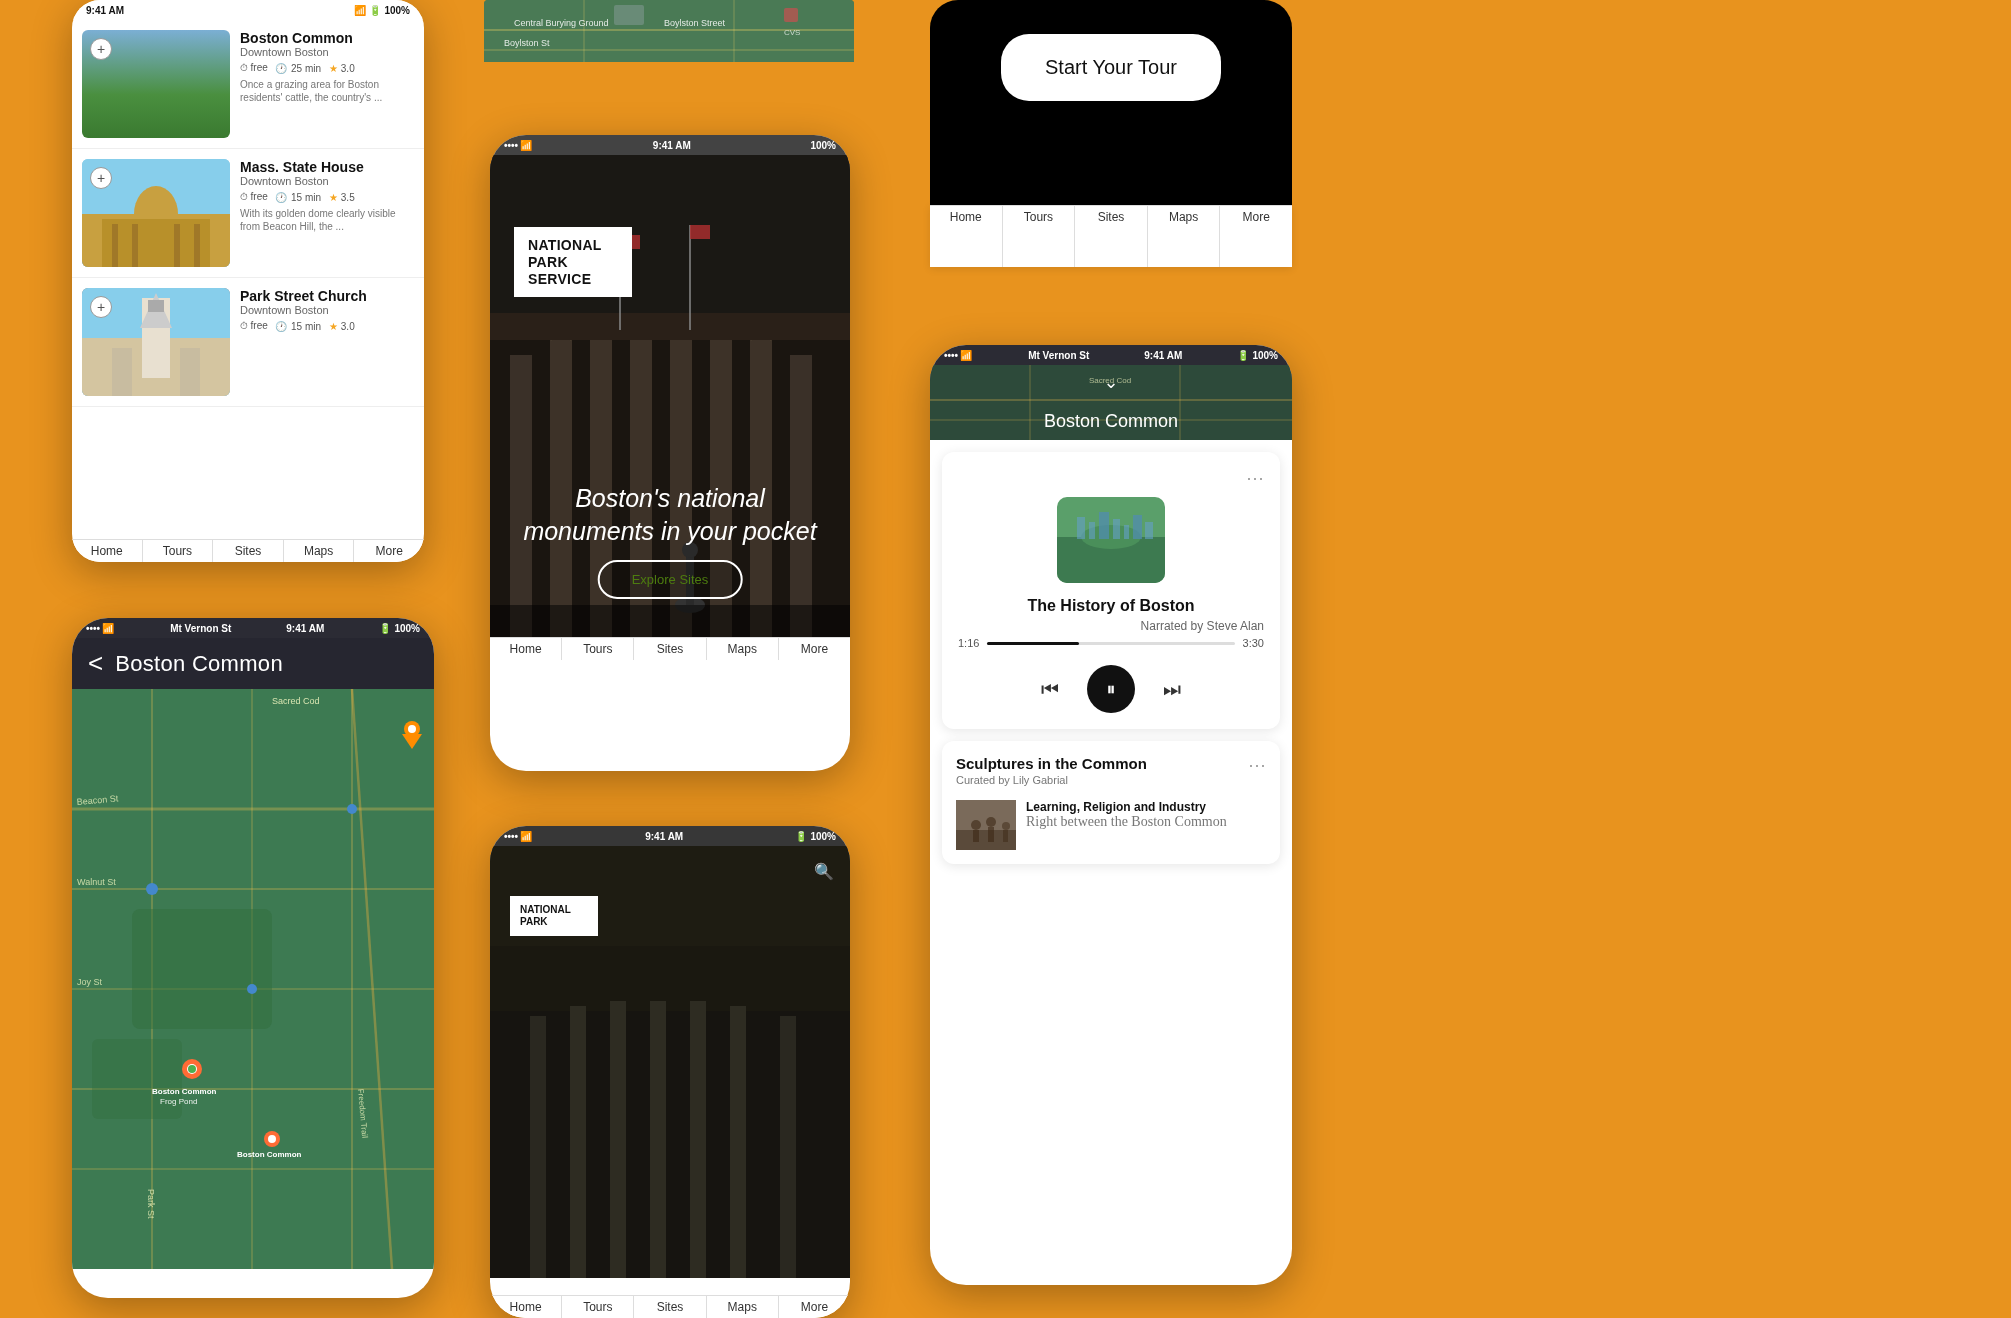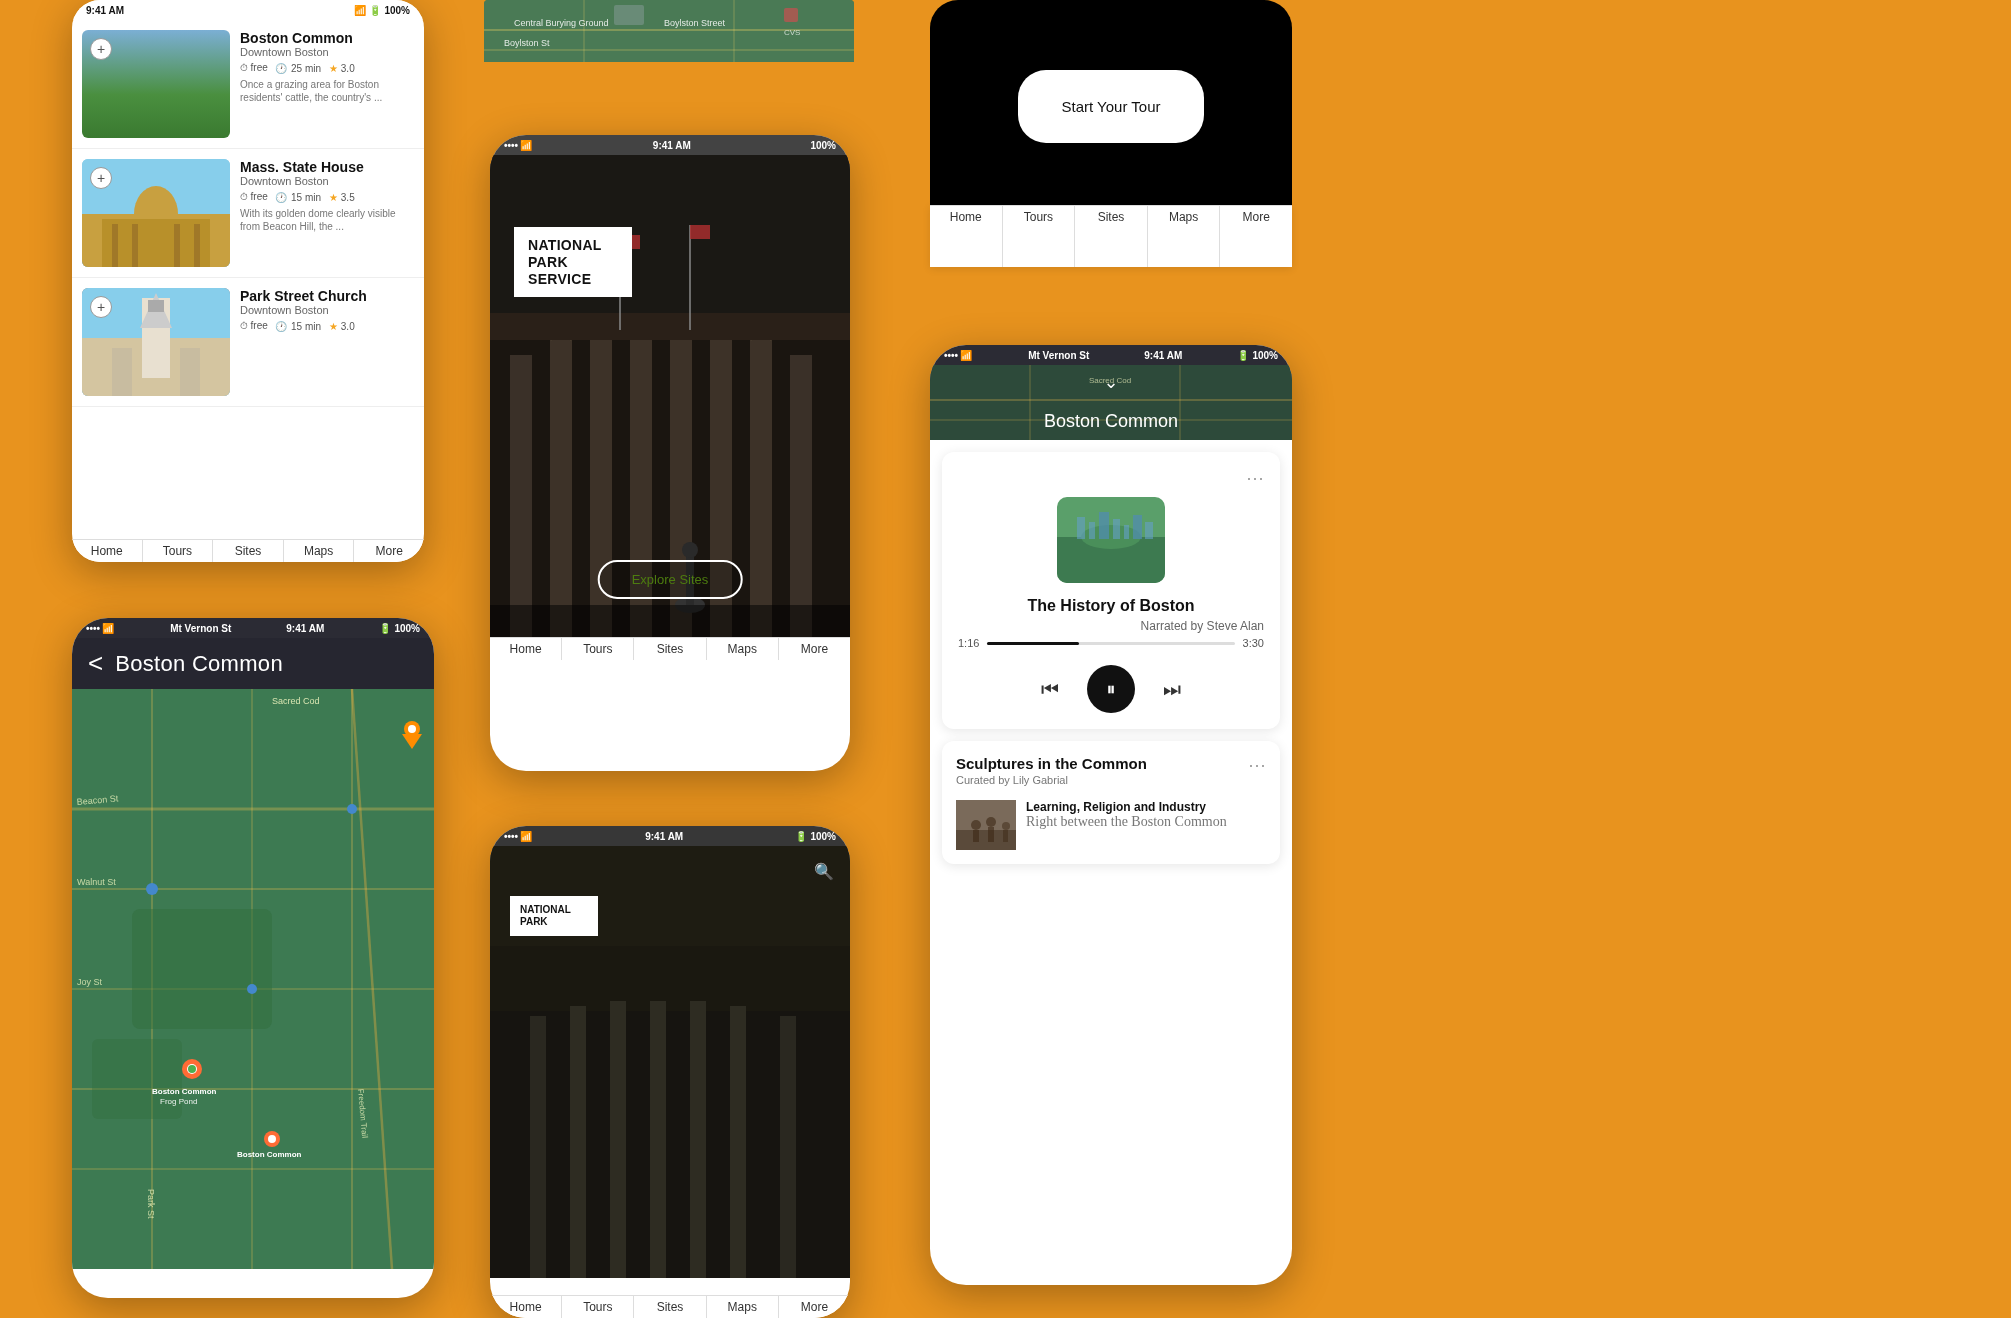--- a/index.html
+++ b/index.html
@@ -336,35 +336,36 @@
       <rect x="196" y="400" width="8" height="50" fill="#2a2a2a"></rect>
       <circle cx="200" cy="395" r="8" fill="#2a2a2a"></circle>
 
       <rect x="0" y="450" width="360" height="32" fill="rgba(0,0,0,0.5)"></rect>
     </svg>
 
     <div style="position:absolute;top:72px;left:24px;background:white;padding:10px 14px;width:118px;">
       <div style="font-size:14px;font-weight:900;color:#111;line-height:1.2;letter-spacing:0.3px;">NATIONAL<br>PARK<br>SERVICE</div>
     </div>
 
+    <div style="position:absolute;bottom:90px;left:20px;right:20px;color:white;font-size:25px;font-weight:300;line-height:1.3;text-align:center;font-style:italic;">Boston's national monuments in your pocket</div>
 
     <button style="position:absolute;bottom:38px;left:50%;transform:translateX(-50%);border:2px solid white;color:#4d7c0f;background:rgba(0,0,0,0.2);padding:10px 32px;border-radius:28px;font-size:13px;cursor:pointer;white-space:nowrap;">Explore Sites</button>
   </div>
 
   <div class="bottom-nav">
     <div class="bottom-nav-item">Home</div>
     <div class="bottom-nav-item">Tours</div>
     <div class="bottom-nav-item">Sites</div>
     <div class="bottom-nav-item">Maps</div>
     <div class="bottom-nav-item">More</div>
   </div>
 </div>
 
 <div style="position:absolute;left:930px;top:0px;width:362px;height:205px;background:#000;border-radius:28px 28px 0 0;overflow:hidden;">
-  <button style="display:block;margin:70px auto 0;background:white;border:none;border-radius:28px;padding:28px 44px;font-size:15px;font-weight:500;color:#111;cursor:pointer;">Start Your Tour</button>
+  <button style="display:block;margin:34px auto 0;background:white;border:none;border-radius:28px;padding:22px 44px;font-size:20px;font-weight:500;color:#111;cursor:pointer;">Start Your Tour</button>
 </div>
 
 <div style="position:absolute;left:930px;top:205px;width:362px;height:62px;background:white;border-radius:0 0 0 0;box-shadow:0 2px 8px rgba(0,0,0,0.1);overflow:hidden;display:flex;border-top:1px solid #ddd;">
   <div class="bottom-nav-item">Home</div>
   <div class="bottom-nav-item">Tours</div>
   <div class="bottom-nav-item">Sites</div>
   <div class="bottom-nav-item">Maps</div>
   <div class="bottom-nav-item">More</div>
 </div>
 

